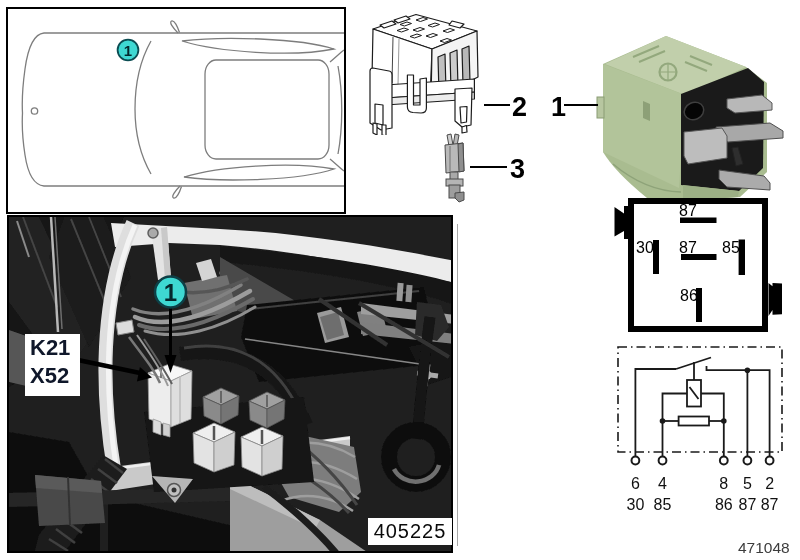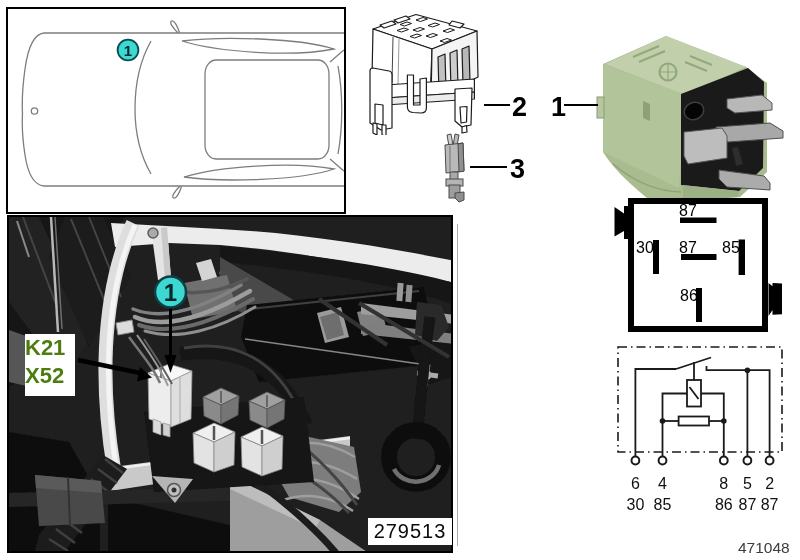--- a/index.html
+++ b/index.html
@@ -217,25 +217,25 @@
 
       <line x1="161.5" y1="91" x2="161.5" y2="140" stroke="#000" stroke-width="3"></line>
       <polygon points="155.5,138 167.5,138 161.5,156" fill="#000"></polygon>
       <circle cx="161.5" cy="75" r="15.5" fill="#3ed8d2" stroke="#0d3f46" stroke-width="2.5"></circle>
       <text x="161.5" y="84" font-size="24" font-weight="bold" fill="#04282d" text-anchor="middle" font-family="Liberation Sans, sans-serif">1</text>
 
       <line x1="69" y1="143" x2="131" y2="156" stroke="#000" stroke-width="4.5"></line>
       <polygon points="143,160.5 127.9,164.6 130.9,150" fill="#000"></polygon>
     </svg>
     
-    <div class="abs" style="left:16px;top:117px;width:50px;height:62px;background:#fff;color:#4d7c0f;
-         font-weight:bold;font-size:22px;line-height:28px;">K21<br>X52</div>
+    <div class="abs" style="left:16px;top:117px;width:50px;height:62px;background:#fff;color:#0f172a;
+         font-weight:bold;font-size:22px;line-height:28px;padding-left:5px;">K21<br>X52</div>
     
     <div class="abs" style="left:359px;top:301px;width:84px;height:27px;background:#fff;color:#0a0a0a;
-         font-size:20px;line-height:27px;text-align:center;letter-spacing:1px;">279513</div>
+         font-size:20px;line-height:27px;text-align:center;letter-spacing:1px;">405225</div>
   </div>
 
   <div class="abs" style="left:457px;top:224px;width:1px;height:322px;background:#a8a8a8;"></div>
 
   <svg class="abs" style="left:366px;top:11px;" width="118" height="124" viewBox="0 0 118 124">
     <g stroke="#1c1c1c" stroke-width="1.2" stroke-linejoin="round">
 
       <polygon points="7,18 50,3.5 111,20 66,38" fill="#fff"></polygon>
       <polygon points="7,18 66,38 64,90 6,66" fill="#fff"></polygon>
       <polygon points="66,38 111,20 112,66 65,90" fill="#f4f4f4"></polygon>

